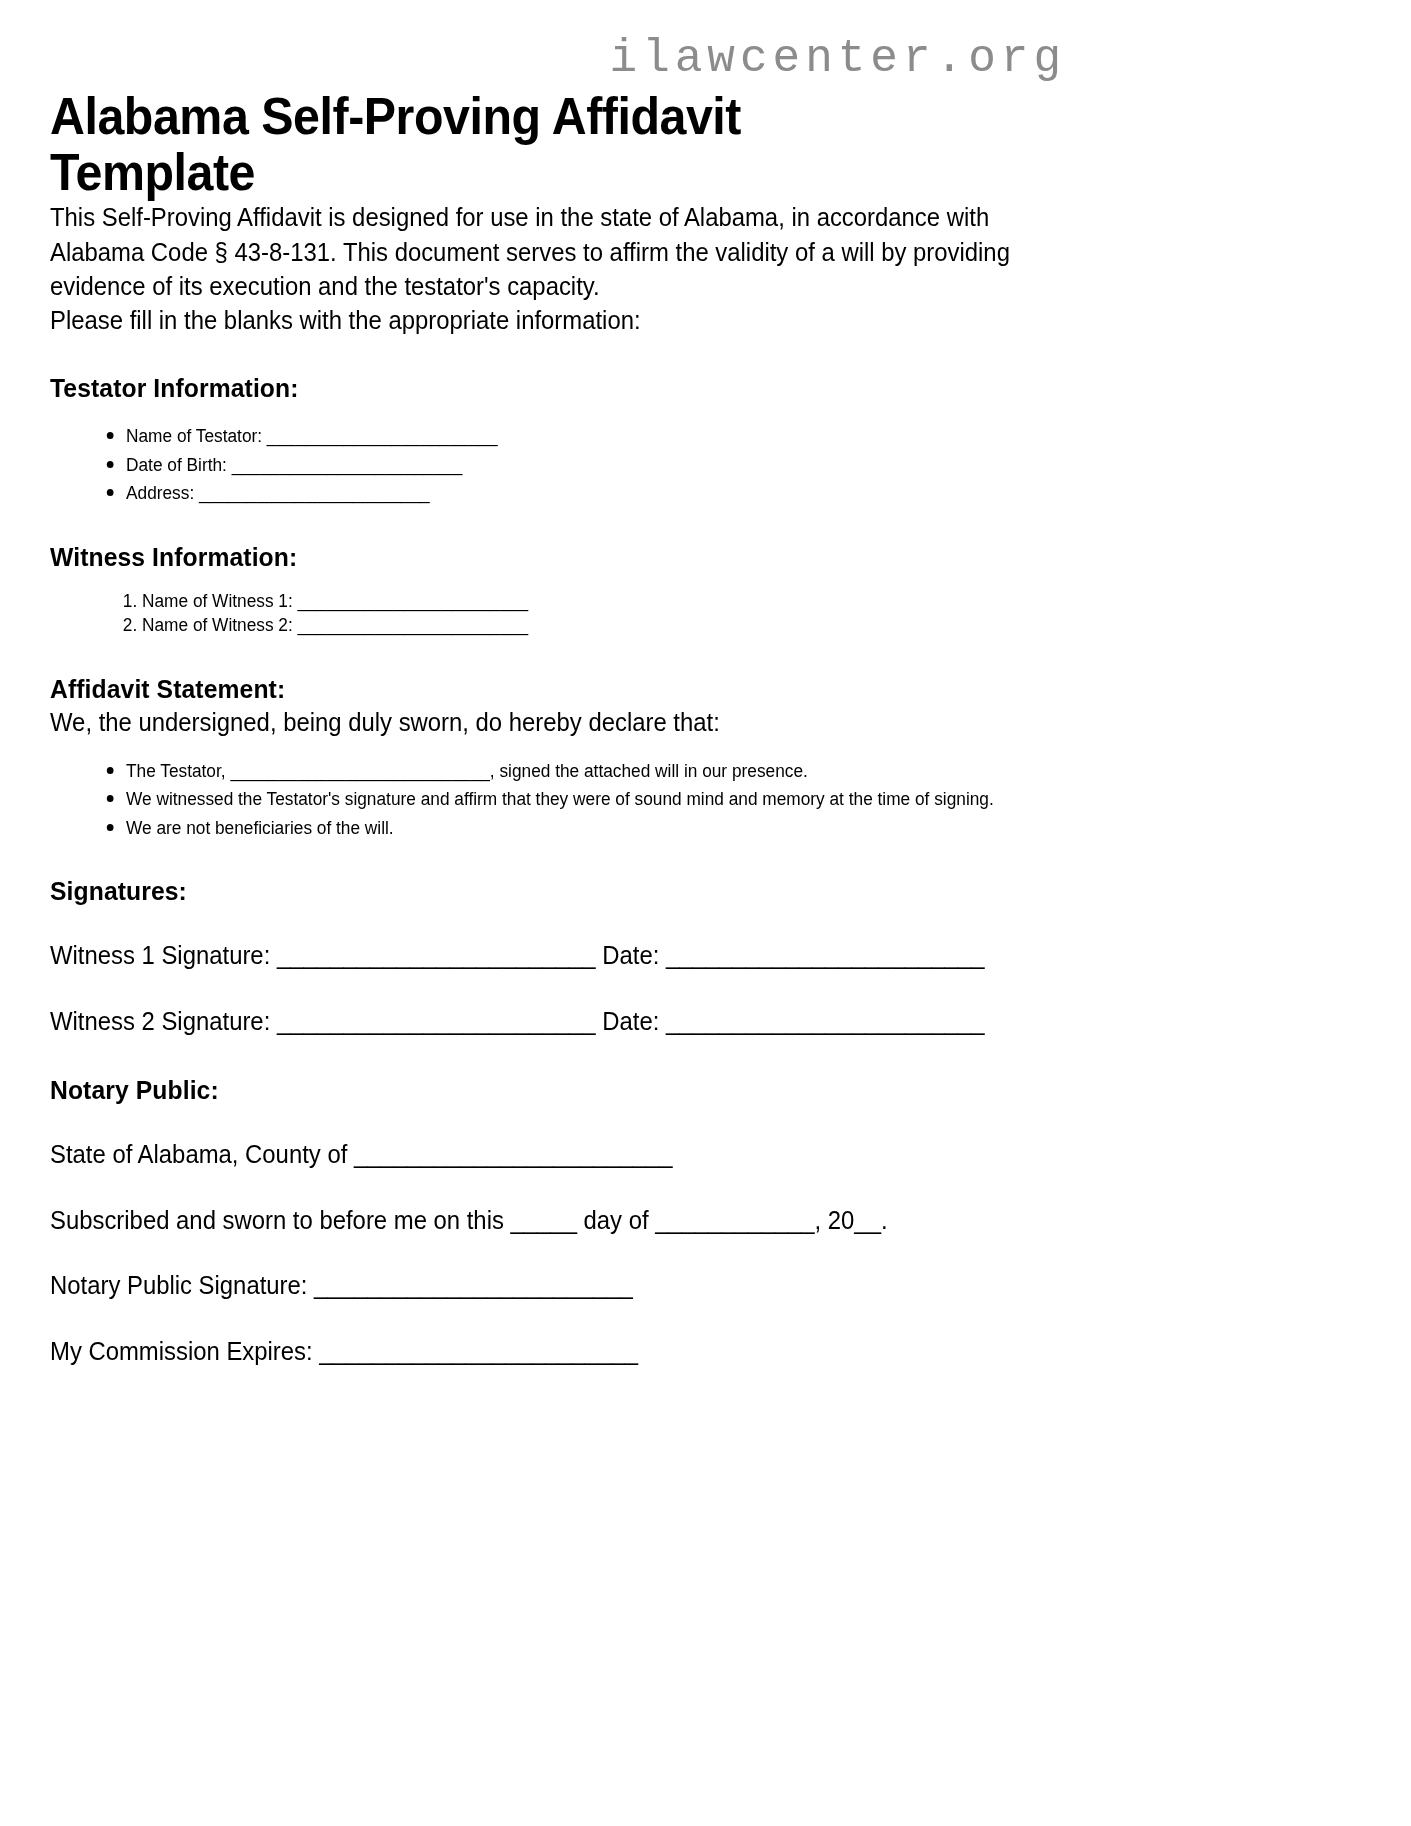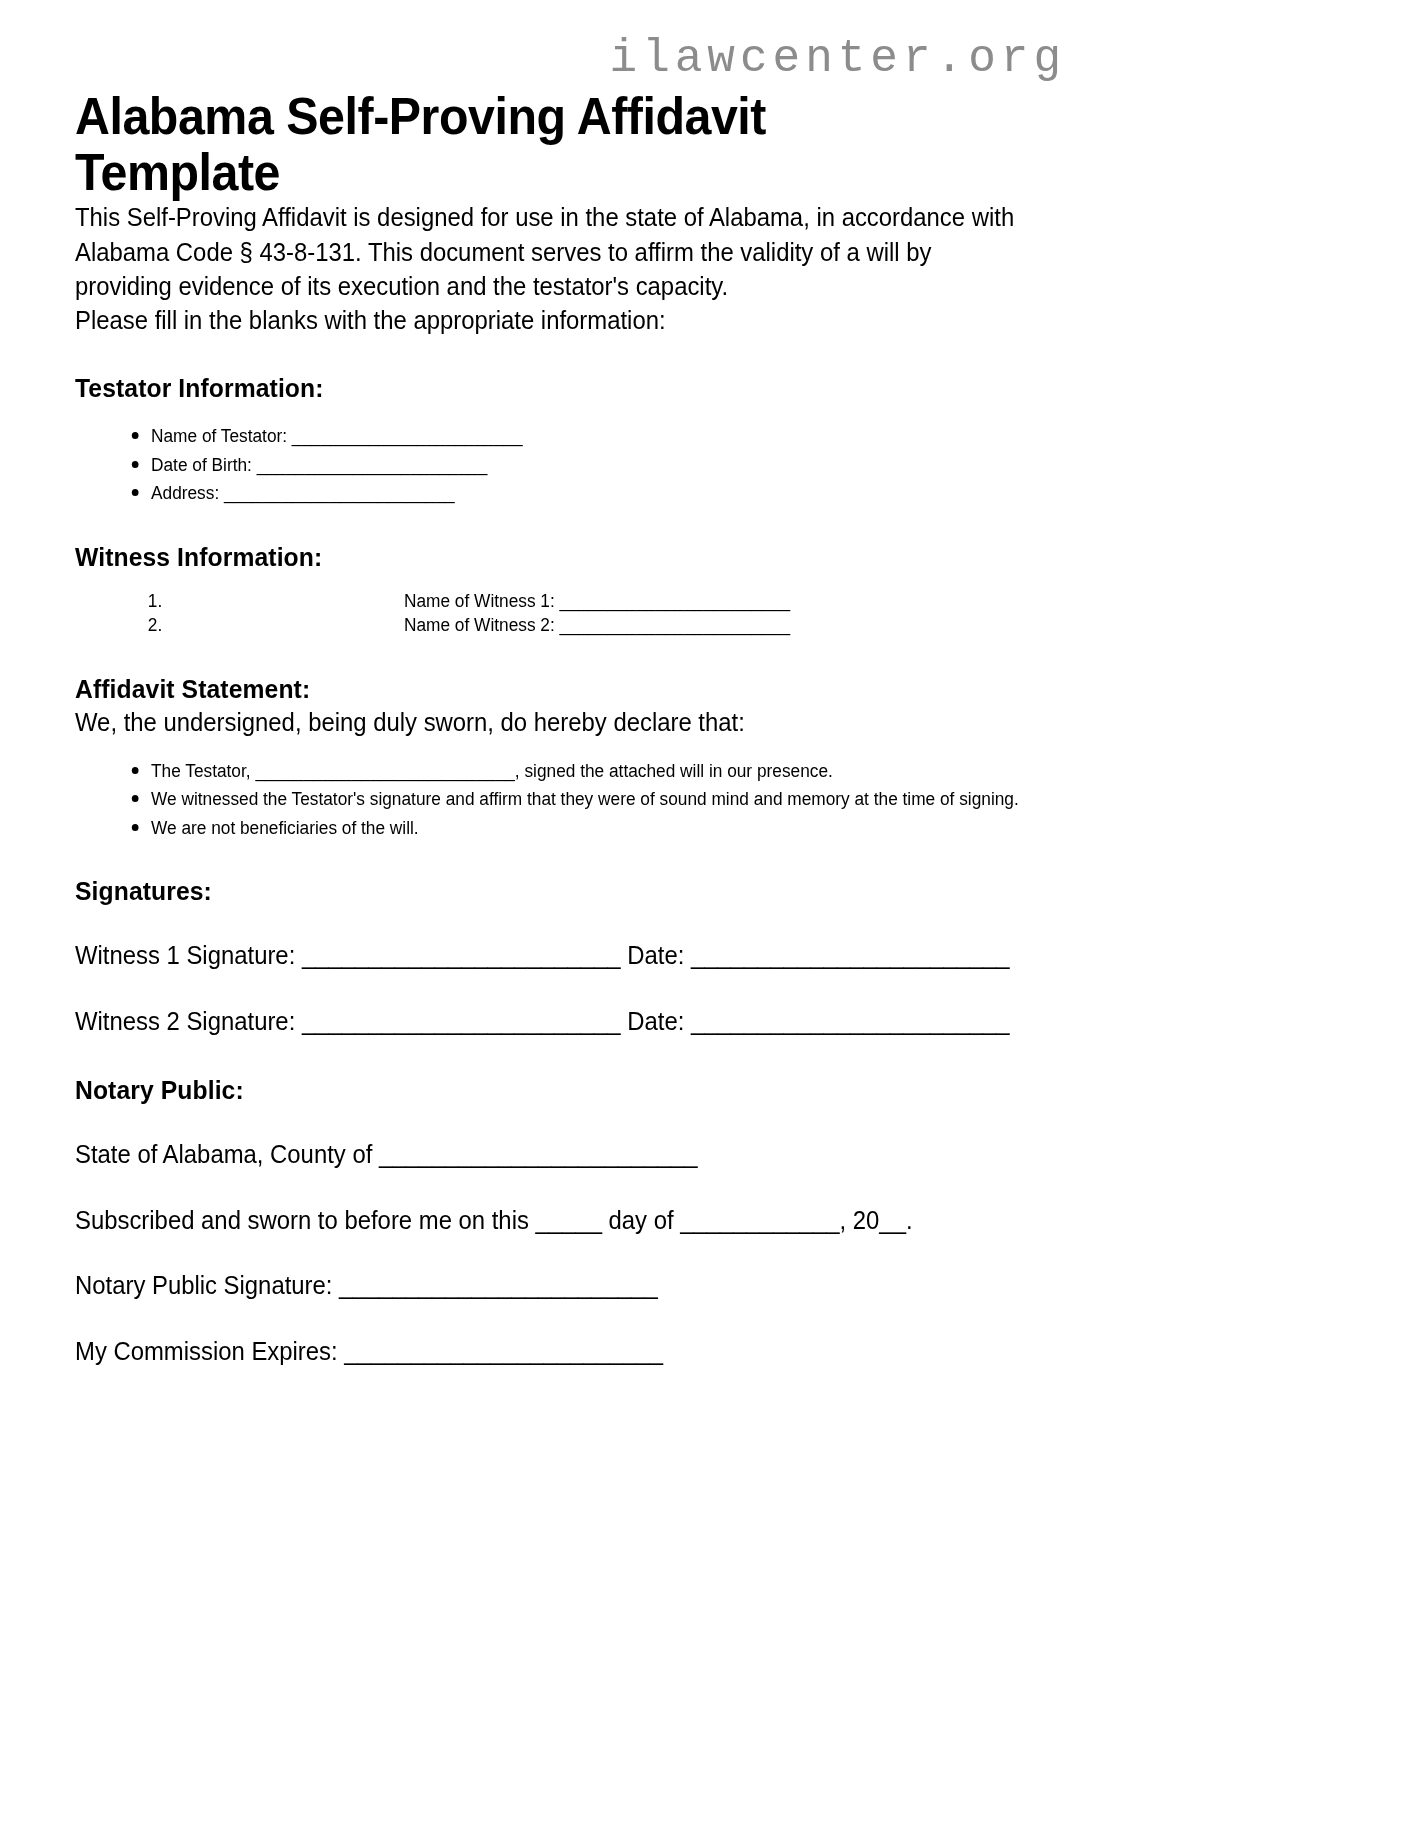--- a/index.html
+++ b/index.html
@@ -13,21 +13,21 @@
     font-family: "Liberation Sans", sans-serif;
     color: #000000;
     position: relative;
     overflow: hidden;
   }
   .page {
     position: relative;
     width: 1138px;
     height: 1826px;
     box-sizing: border-box;
-    padding: 0 75px;
+    padding: 0 50px;
   }
   .watermark {
     position: absolute;
     top: 36px;
     right: 72px;
     font-family: "Liberation Mono", "DejaVu Sans Mono", monospace;
     font-size: 46px;
     letter-spacing: 5px;
     color: #8c8c8c;
     white-space: nowrap;
@@ -64,21 +64,21 @@
     transform-origin: left top;
   }
   ul.doc-list, ol.doc-list {
     margin: 16px 0 0 0;
     padding-left: 76px;
     font-size: 18px;
     line-height: 1.36;
     max-width: 1200px;
   }
   ul.doc-list { list-style: disc; }
-  ol.doc-list { list-style: decimal; padding-left: 92px; text-align: center; }
+  ol.doc-list { list-style: decimal; padding-left: 92px; }
   ul.doc-list li, ol.doc-list li {
     margin: 0;
     padding: 0;
     transform: scaleX(0.96);
     transform-origin: left top;
   }
   ul.doc-list li::marker { font-size: 22px; }
   .stmt-list { margin-top: 20px; }
   p.sig-line {
     font-size: 25px;

